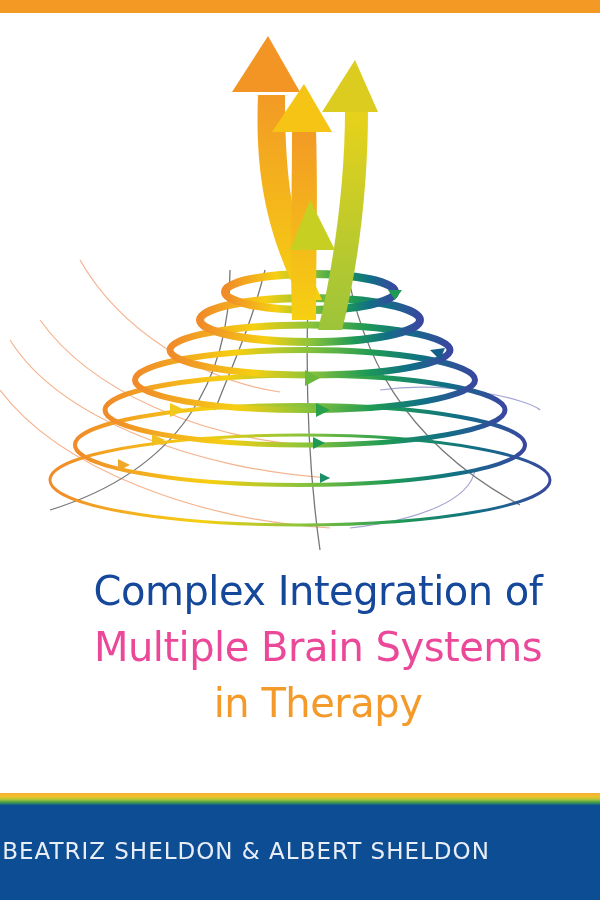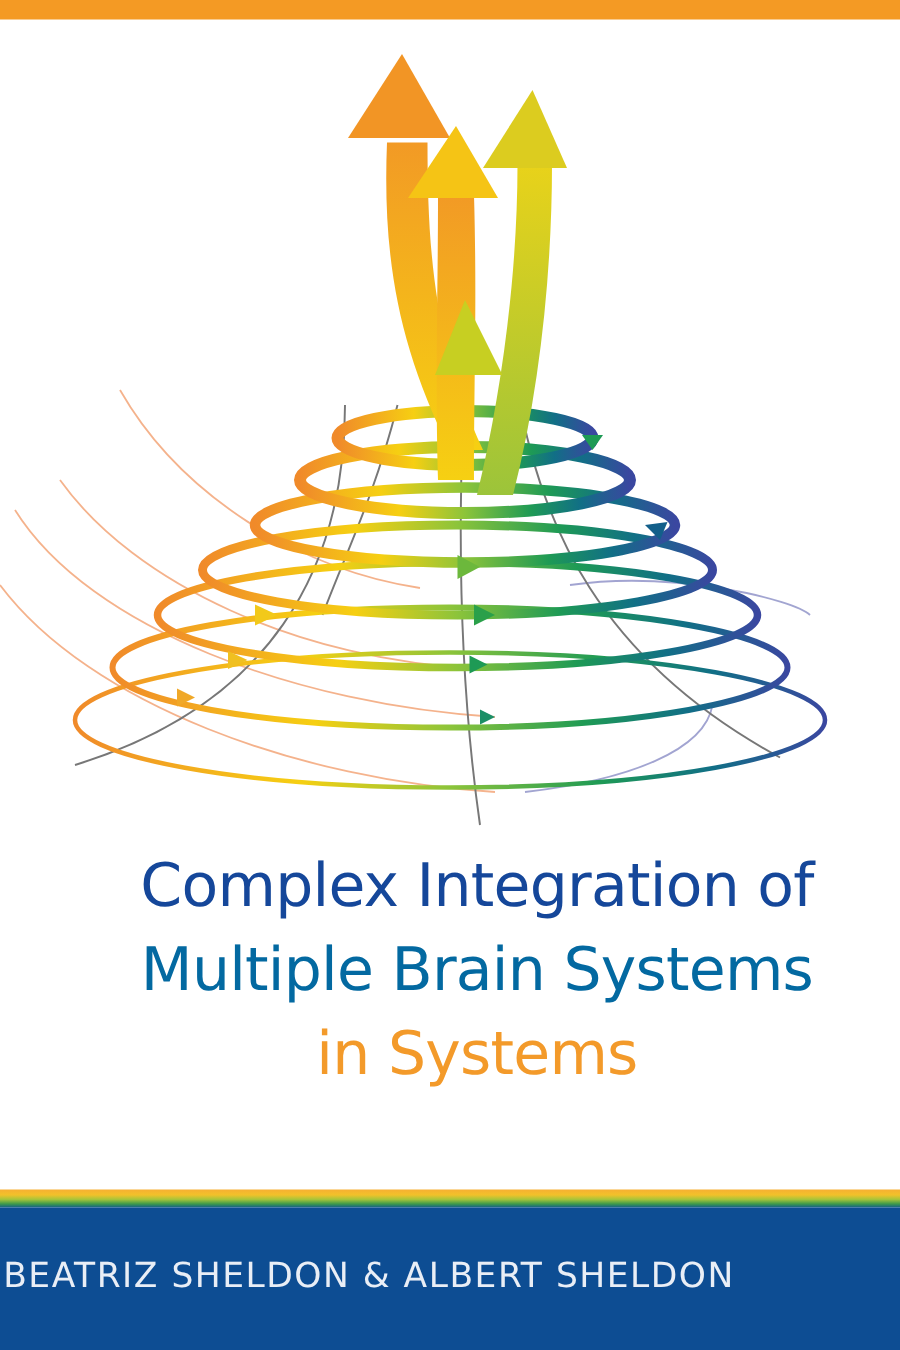--- a/index.html
+++ b/index.html
@@ -2,21 +2,21 @@
 <html><head>
 <meta charset="utf-8">
 <style>
   html,body{margin:0;padding:0;}
   body{width:600px;height:900px;overflow:hidden;background:#ffffff;position:relative;font-family:"Liberation Sans",sans-serif;}
   .top-bar{position:absolute;left:0;top:0;width:600px;height:13px;background:#f49a24;}
   .art{position:absolute;left:0;top:20px;width:600px;height:540px;}
   .title{position:absolute;left:0;top:563px;width:600px;text-align:center;}
   .title .line{font-family:"DejaVu Sans",sans-serif;font-size:40px;line-height:56px;letter-spacing:-0.5px;font-weight:normal;padding-left:36px;}
   .l1{color:#15479a;}
-  .l2{color:#0369a1;}
+  .l2{color:#ec4899;}
   .l3{color:#f39a2a;}
   .stripe{position:absolute;left:0;top:793px;width:600px;height:12px;background:linear-gradient(#f7b032 0%,#f2c12a 30%,#a7c43a 55%,#3e9a4a 80%,#135f8a 100%);}
   .footer{position:absolute;left:0;top:805px;width:600px;height:95px;background:#0d4d93;}
   .authors{position:absolute;left:0;top:33px;width:492px;text-align:center;color:#e9eef6;font-family:"DejaVu Sans",sans-serif;font-size:23px;letter-spacing:1px;}
 </style>
 </head>
 <body>
 
 <div class="top-bar"></div>
 
@@ -85,20 +85,20 @@
     <polygon points="272,132 304,84 332,132" fill="#f5c415"></polygon>
     <path d="M345 110 C 345 180, 335 260, 318 330 L 342 330 C 360 260, 368 180, 368 110 Z" fill="url(#up2)"></path>
     <polygon points="322,112 355,60 378,112" fill="#dccc1f"></polygon>
     <polygon points="290,250 310,200 335,250" fill="#c7cf22"></polygon>
   </g>
 </svg>
 
 <div class="title">
   <div class="line l1">Complex Integration of</div>
   <div class="line l2">Multiple Brain Systems</div>
-  <div class="line l3">in Systems</div>
+  <div class="line l3">in Therapy</div>
 </div>
 
 <div class="stripe"></div>
 
 <div class="footer">
   <div class="authors">BEATRIZ SHELDON &amp; ALBERT SHELDON</div>
 </div>
 
 </body></html>

